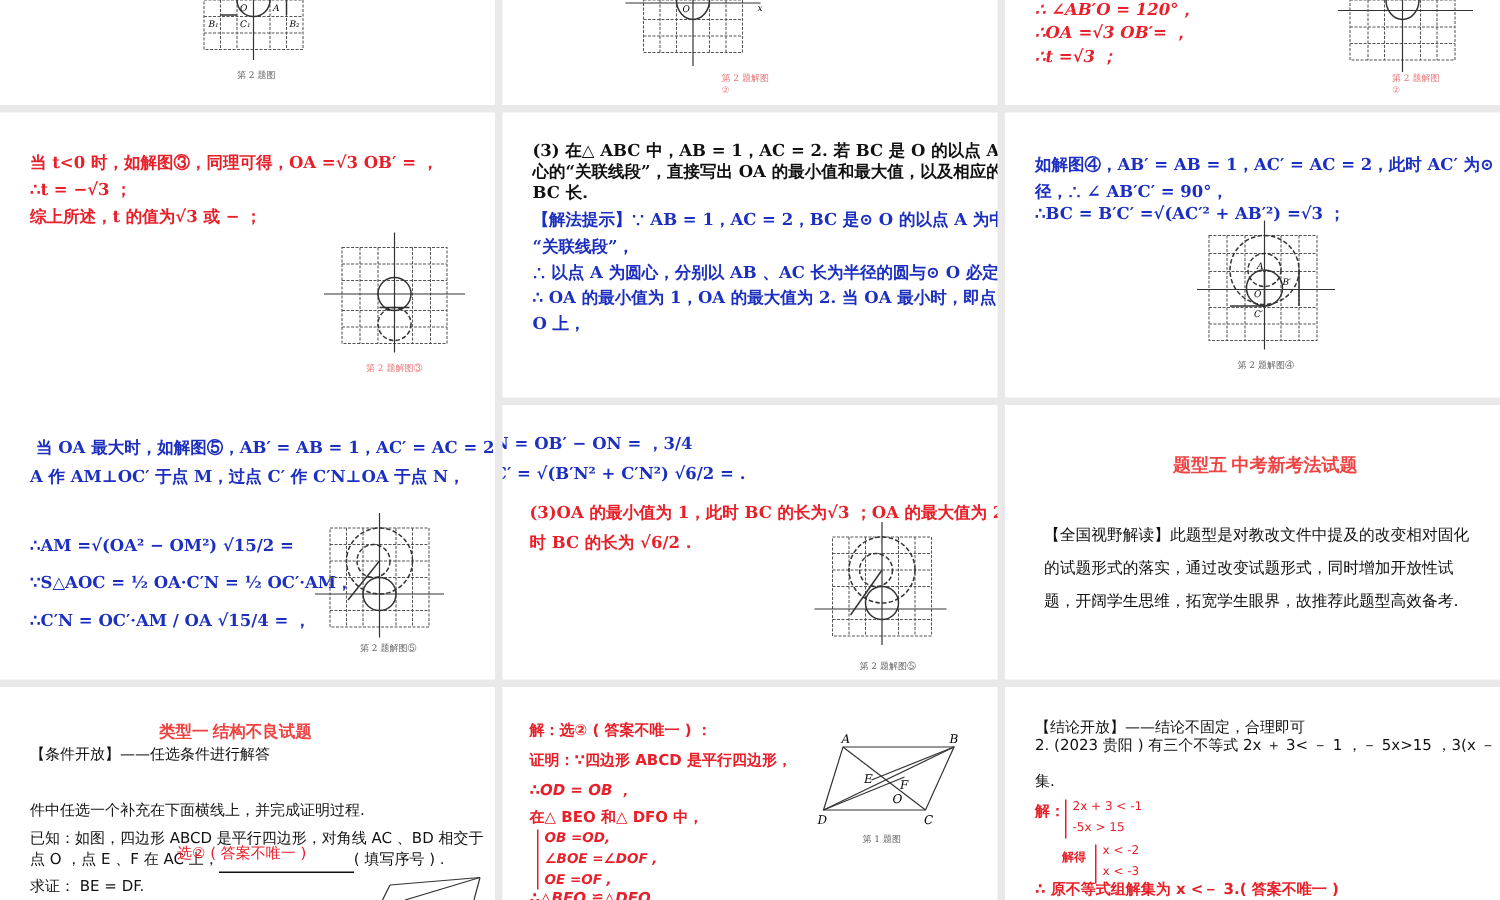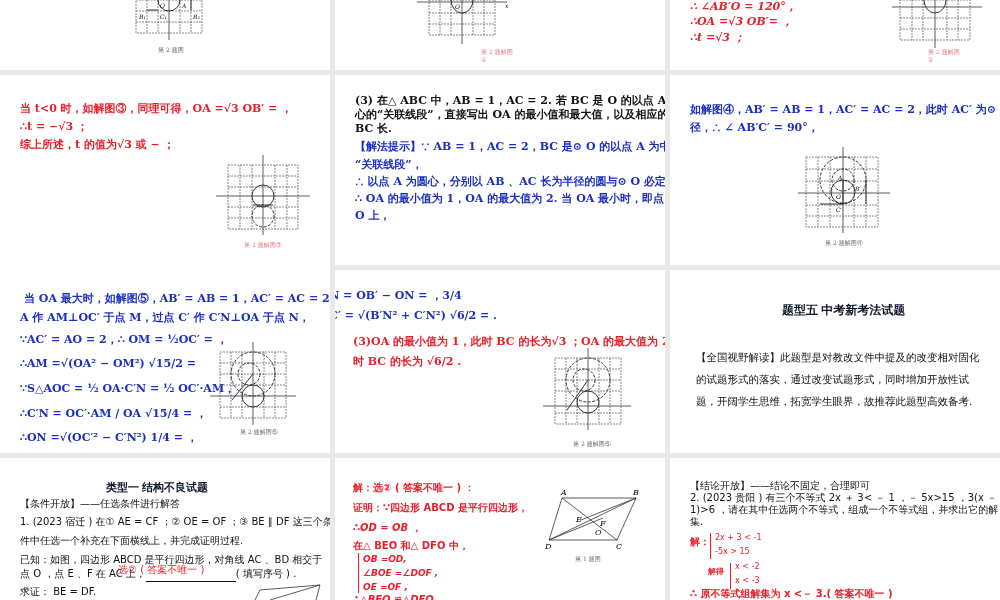--- a/index.html
+++ b/index.html
@@ -7,21 +7,21 @@
   .panel{position:absolute;background:#ffffff;overflow:hidden;}
   .red{color:#e8202a;}
   .blue{color:#1c2fbf;}
   .black{color:#111;}
   .txt{position:absolute;font-size:11px;line-height:15px;white-space:nowrap;font-weight:bold;}
   .txtn{position:absolute;font-size:11px;line-height:15px;white-space:nowrap;}
   .cap{position:absolute;font-size:6px;white-space:nowrap;}
   .cap.red{color:#e8767a;}
   .cap.gray{color:#666;}
   svg{position:absolute;}
-  .title{position:absolute;font-size:12px;font-weight:bold;white-space:nowrap;color:#0f172a;font-family:Liberation Sans, sans-serif;}
+  .title{position:absolute;font-size:12px;font-weight:bold;white-space:nowrap;color:#ef4444;font-family:Liberation Serif, serif;}
   .bodycn{position:absolute;font-size:10.5px;line-height:22px;color:#111;font-family:"DejaVu Sans","Liberation Sans",sans-serif;}
   .blk{position:absolute;font-size:10px;line-height:16px;color:#111;white-space:nowrap;font-family:"DejaVu Sans","Liberation Sans",sans-serif;}
   .underline{display:inline-block;border-bottom:1px solid #111;width:90px;height:10px;vertical-align:bottom;}
 </style>
 </head>
 <body>
 
 <div class="panel" style="left:0;top:0;width:330px;height:70px;">
   <svg width="330" height="70" viewBox="0 0 330 70">
     <g stroke="#555" stroke-dasharray="2,1" fill="none" stroke-width="0.7">
@@ -121,20 +121,21 @@
   <span class="txt blue" style="left:20px;top:64px;">【解法提示】∵ AB = 1，AC = 2，BC 是⊙ O 的以点 A 为中心的</span>
   <span class="txt blue" style="left:20px;top:82px;">“关联线段”，</span>
   <span class="txt blue" style="left:20px;top:99px;">∴ 以点 A 为圆心，分别以 AB 、AC 长为半径的圆与⊙ O 必定有交点，</span>
   <span class="txt blue" style="left:20px;top:116px;">∴ OA 的最小值为 1，OA 的最大值为 2. 当 OA 最小时，即点 A 在⊙</span>
   <span class="txt blue" style="left:20px;top:133px;">O 上，</span>
 </div>
 
 <div class="panel" style="left:670px;top:75px;width:330px;height:190px;">
   <span class="txt blue" style="left:20px;top:27px;">如解图④，AB′ = AB = 1，AC′ = AC = 2，此时 AC′ 为⊙ O 的直</span>
   <span class="txt blue" style="left:20px;top:45px;">径，∴ ∠ AB′C′ = 90°，</span>
+  <span class="txt blue" style="left:20px;top:60px;">∴BC = B′C′ =√(AC′² + AB′²) =√3                  ；</span>
   <svg width="330" height="190" viewBox="0 0 330 190">
     <g stroke="#555" stroke-dasharray="2,1" fill="none" stroke-width="0.7">
       <rect x="136" y="82" width="72" height="70"></rect>
       <line x1="136" y1="94" x2="208" y2="94"></line>
         <line x1="136" y1="106" x2="208" y2="106"></line>
       <line x1="136" y1="130" x2="208" y2="130"></line>
         <line x1="136" y1="141" x2="208" y2="141"></line>
       <line x1="148" y1="82" x2="148" y2="152"></line>
         <line x1="160" y1="82" x2="160" y2="152"></line>
       <line x1="184" y1="82" x2="184" y2="152"></line>
@@ -152,25 +153,23 @@
   <span class="txtn" style="left:168px;top:95px;font-size:6px;font-style:italic;">A</span>
   <span class="txtn" style="left:185px;top:106px;font-size:6px;font-style:italic;">B′</span>
   <span class="txtn" style="left:166px;top:114px;font-size:6px;font-style:italic;">O</span>
   <span class="txtn" style="left:166px;top:127px;font-size:6px;font-style:italic;">C′</span>
   <span class="cap gray" style="left:155px;top:164px;">第 2 题解图④</span>
 </div>
 
 <div class="panel" style="left:0;top:270px;width:330px;height:183px;">
   <span class="txt blue" style="left:24px;top:21px;">当 OA 最大时，如解图⑤，AB′ = AB = 1，AC′ = AC = 2，过点</span>
   <span class="txt blue" style="left:20px;top:40px;">A 作 AM⊥OC′ 于点 M，过点 C′ 作 C′N⊥OA 于点 N，</span>
-  <span class="txt blue" style="left:20px;top:62px;">∵AC′ = AO = 2，∴ OM = ½OC′ =        ，</span>
   <span class="txt blue" style="left:20px;top:86px;">∴AM =√(OA² − OM²)   √15/2         =</span>
   <span class="txt blue" style="left:20px;top:111px;">∵S△AOC = ½ OA·C′N = ½        OC′·AM，</span>
   <span class="txt blue" style="left:20px;top:136px;">∴C′N = OC′·AM / OA   √15/4    =            ，</span>
-  <span class="txt blue" style="left:20px;top:160px;">∴ON =√(OC′² − C′N²)   1/4         =     ，</span>
   <svg width="330" height="183" viewBox="0 0 330 183">
     <g stroke="#555" stroke-dasharray="2,1" fill="none" stroke-width="0.7">
       <rect x="220" y="82" width="66" height="66"></rect>
       <line x1="220" y1="93" x2="286" y2="93"></line>
         <line x1="220" y1="104" x2="286" y2="104"></line>
       <line x1="220" y1="115" x2="286" y2="115"></line>
         <line x1="220" y1="137" x2="286" y2="137"></line>
       <line x1="231" y1="82" x2="231" y2="148"></line>
         <line x1="242" y1="82" x2="242" y2="148"></line>
       <line x1="264" y1="82" x2="264" y2="148"></line>
@@ -214,21 +213,20 @@
 </div>
 
 <div class="panel" style="left:670px;top:270px;width:330px;height:183px;">
   <span class="title" style="left:112px;top:32px;">题型五    中考新考法试题</span>
   <div class="bodycn" style="left:26px;top:76px;width:292px;">【全国视野解读】此题型是对教改文件中提及的改变相对固化的试题形式的落实，通过改变试题形式，同时增加开放性试题，开阔学生思维，拓宽学生眼界，故推荐此题型高效备考.</div>
 </div>
 
 <div class="panel" style="left:0;top:458px;width:330px;height:142px;">
   <span class="title" style="left:106px;top:22px;font-size:11px;">类型一    结构不良试题</span>
   <span class="blk" style="left:20px;top:38px;text-align:center;">【条件开放】——任选条件进行解答</span>
-  <span class="blk" style="left:20px;top:56px;">1. (2023 宿迁 ) 在① AE = CF ；② OE = OF ；③ BE ∥ DF 这三个条</span>
   <span class="blk" style="left:20px;top:94px;">已知：如图，四边形 ABCD 是平行四边形，对角线 AC 、BD 相交于</span>
   <span class="blk" style="left:20px;top:75px;">件中任选一个补充在下面横线上，并完成证明过程.</span>
   <span class="blk" style="left:20px;top:108px;">
     <span>点 O ，点 E 、F 在 AC 上，</span><span class="underline"></span><span>( 填写序号 ) .</span>
   </span>
   <span class="blk red" style="left:118px;top:104px;color:#e8202a;">选② ( 答案不唯一 )</span>
   <span class="blk" style="left:20px;top:126px;">求证： BE = DF.</span>
   <svg width="330" height="142" viewBox="0 0 330 142">
     <line x1="260" y1="132" x2="320" y2="127" stroke="#333" stroke-width="0.8"></line>
     <line x1="270" y1="142" x2="320" y2="127" stroke="#333" stroke-width="0.8"></line>
@@ -262,21 +260,20 @@
   <span class="txtn" style="left:265px;top:58px;font-size:8px;font-style:italic;">F</span>
   <span class="txtn" style="left:260px;top:67px;font-size:8px;font-style:italic;">O</span>
   <span class="txtn" style="left:210px;top:81px;font-size:8px;font-style:italic;">D</span>
   <span class="txtn" style="left:281px;top:81px;font-size:8px;font-style:italic;">C</span>
   <span class="cap gray" style="left:240px;top:97px;">第 1 题图</span>
 </div>
 
 <div class="panel" style="left:670px;top:458px;width:330px;height:142px;">
   <span class="blk" style="left:20px;top:20px;">【结论开放】——结论不固定，合理即可</span>
   <span class="blk" style="left:20px;top:32px;">2. (2023 贵阳 ) 有三个不等式 2x ＋ 3&lt; － 1 ，－ 5x&gt;15 ，3(x －</span>
-  <span class="blk" style="left:20px;top:44px;">1)&gt;6 ，请在其中任选两个不等式，组成一个不等式组，并求出它的解</span>
   <span class="blk" style="left:20px;top:56px;">集.</span>
   <span class="blk" style="left:20px;top:76px;color:#e8202a;font-weight:bold;">解：</span>
   <div style="position:absolute;left:40px;top:75px;width:3px;height:26px;border-left:1px solid #e8202a;"></div>
   <span class="blk" style="left:45px;top:72px;color:#e8202a;font-size:8px;">2x + 3 &lt; -1</span>
   <span class="blk" style="left:45px;top:86px;color:#e8202a;font-size:8px;">-5x &gt; 15</span>
   <span class="blk" style="left:38px;top:106px;color:#e8202a;font-size:8px;font-weight:bold;">解得</span>
   <div style="position:absolute;left:60px;top:105px;width:3px;height:26px;border-left:1px solid #e8202a;"></div>
   <span class="blk" style="left:65px;top:101px;color:#e8202a;font-size:8px;">x &lt; -2</span>
   <span class="blk" style="left:65px;top:115px;color:#e8202a;font-size:8px;">x &lt; -3</span>
   <span class="blk" style="left:20px;top:128px;color:#e8202a;font-weight:bold;">∴ 原不等式组解集为 x &lt;－ 3.( 答案不唯一 )</span>

